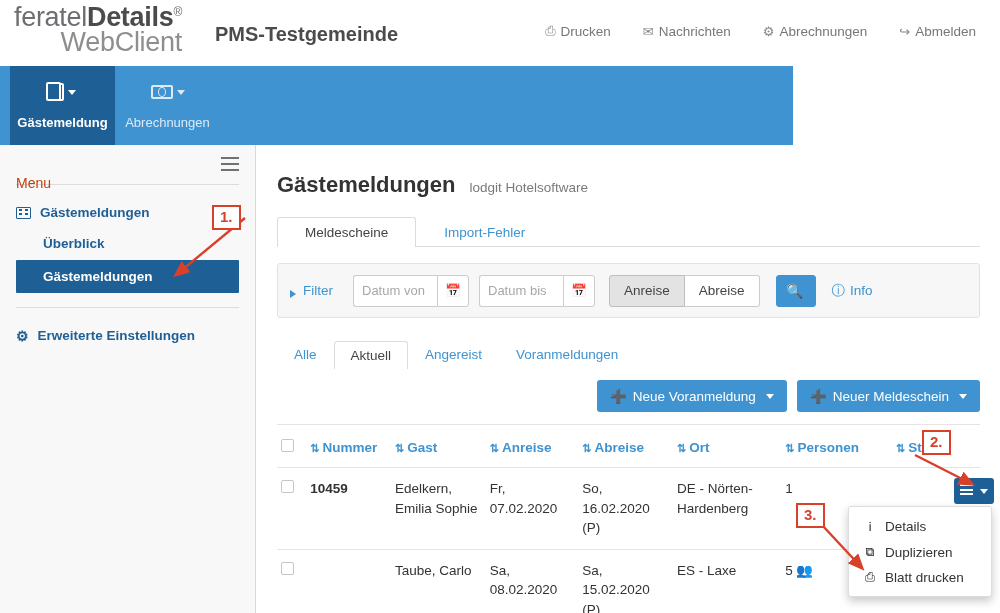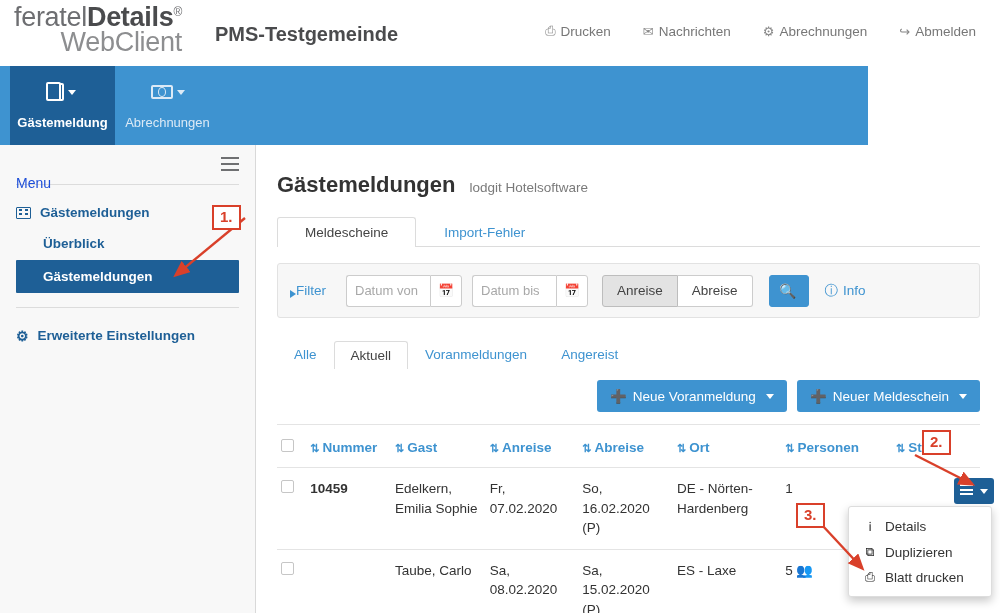--- a/index.html
+++ b/index.html
@@ -33,21 +33,21 @@
   }
   .topnav { position: absolute; right: 8px; top: 23px; display: flex; gap: 0px; }
   .topnav a {
     color: #777; text-decoration: none; font-size: 13.5px;
     padding: 0 16px; white-space: nowrap; display: inline-flex; align-items: center; gap: 5px;
   }
   .topnav a .ic { font-size: 13px; color: #888; }
 
   
   .modulebar {
-    position: absolute; left: 0; top: 66px; width: 868px; height: 79px;
+    position: absolute; left: 0; top: 66px; width: 793px; height: 79px;
     background: #3e93d0;
   }
   .module {
     position: absolute; top: 0; height: 79px;
     display: flex; flex-direction: column; align-items: center; justify-content: flex-start;
     padding-top: 13px; cursor: pointer;
   }
   .module .mod-ic { font-size: 18px; color: #fff; line-height: 22px; height: 26px; display:flex; align-items:center; }
   .module .mod-label { font-size: 13px; margin-top: 10px; white-space: nowrap; }
   .module.active { left: 10px; width: 105px; background: #1e5f96; }
@@ -78,21 +78,21 @@
 
   
   .sidebar {
     position: absolute; left: 0; top: 145px; width: 256px; height: 468px;
     background: #f8f8f8; border-right: 1px solid #d9d9d9;
   }
   .menu-head {
     position: relative; height: 40px; margin: 0 16px; display:flex; align-items:center;
     border-bottom: 1px solid #dcdcdc;
   }
-  .menu-head .mh-text { font-size: 14px; color: #1d4ed8; margin-top: 36px; }
+  .menu-head .mh-text { font-size: 14px; color: #c2410c; margin-top: 36px; }
   .menu-head .burger { position:absolute; right: 0; top: 12px; width: 18px; }
   .menu-head .burger i { display:block; height:2px; background:#6f7072; margin-bottom:4px; }
   .menu-sec { padding-top: 13px; }
   .menu-item {
     display:flex; align-items:center; gap:9px;
     padding: 7px 16px; font-size: 13.5px; color: #1e5f96; font-weight: bold;
     cursor: pointer;
   }
   .menu-sub {
     padding: 9px 16px 9px 43px; font-size: 13.5px; color: #1e5f96; font-weight: bold;
@@ -122,21 +122,21 @@
   }
   .tab.active {
     background:#fff; color:#444; border-color:#dcdcdc; border-radius: 3px 3px 0 0;
   }
 
   
   .filterbar {
     margin: 16px 20px 0 20px; background:#f7f7f7; border:1px solid #e2e2e2; border-radius:3px;
     height: 55px; display:flex; align-items:center; padding: 0 12px; gap: 10px;
   }
-  .filter-toggle { color:#3e93d0; font-size:13.5px; display:flex; align-items:flex-end; gap:0; cursor:pointer;
+  .filter-toggle { color:#3e93d0; font-size:13.5px; display:flex; align-items:flex-end; gap:7px; cursor:pointer;
     padding-right: 10px;}
   .chev-r { display:inline-block; width:0;height:0;
     border-top:4px solid transparent;border-bottom:4px solid transparent;border-left:6px solid #3e93d0;}
   .dategrp { display:flex; height:32px; }
   .dategrp input {
     width: 84px; height: 32px; border:1px solid #ccc; border-right:none; border-radius:3px 0 0 3px;
     padding: 0 8px; font-size:13px; color:#555; font-family:"Liberation Sans",sans-serif; background:#fff;
     outline:none;
   }
   .dategrp input::placeholder { color:#a8a8a8; }
@@ -340,22 +340,22 @@
 
       <div class="info-link">
         <span>ⓘ</span>
         <span>Info</span>
       </div>
     </div>
 
     <div class="subtabs">
       <div class="subtab">Alle</div>
       <div class="subtab active">Aktuell</div>
+      <div class="subtab">Angereist</div>
       <div class="subtab">Voranmeldungen</div>
-      <div class="subtab">Angereist</div>
     </div>
 
     <div class="btnrow">
       <button class="btn-primary">
         <span>➕</span>
         <span>Neue Voranmeldung</span>
         <span class="caret-dn"></span>
       </button>
       <button class="btn-primary">
         <span>➕</span>

